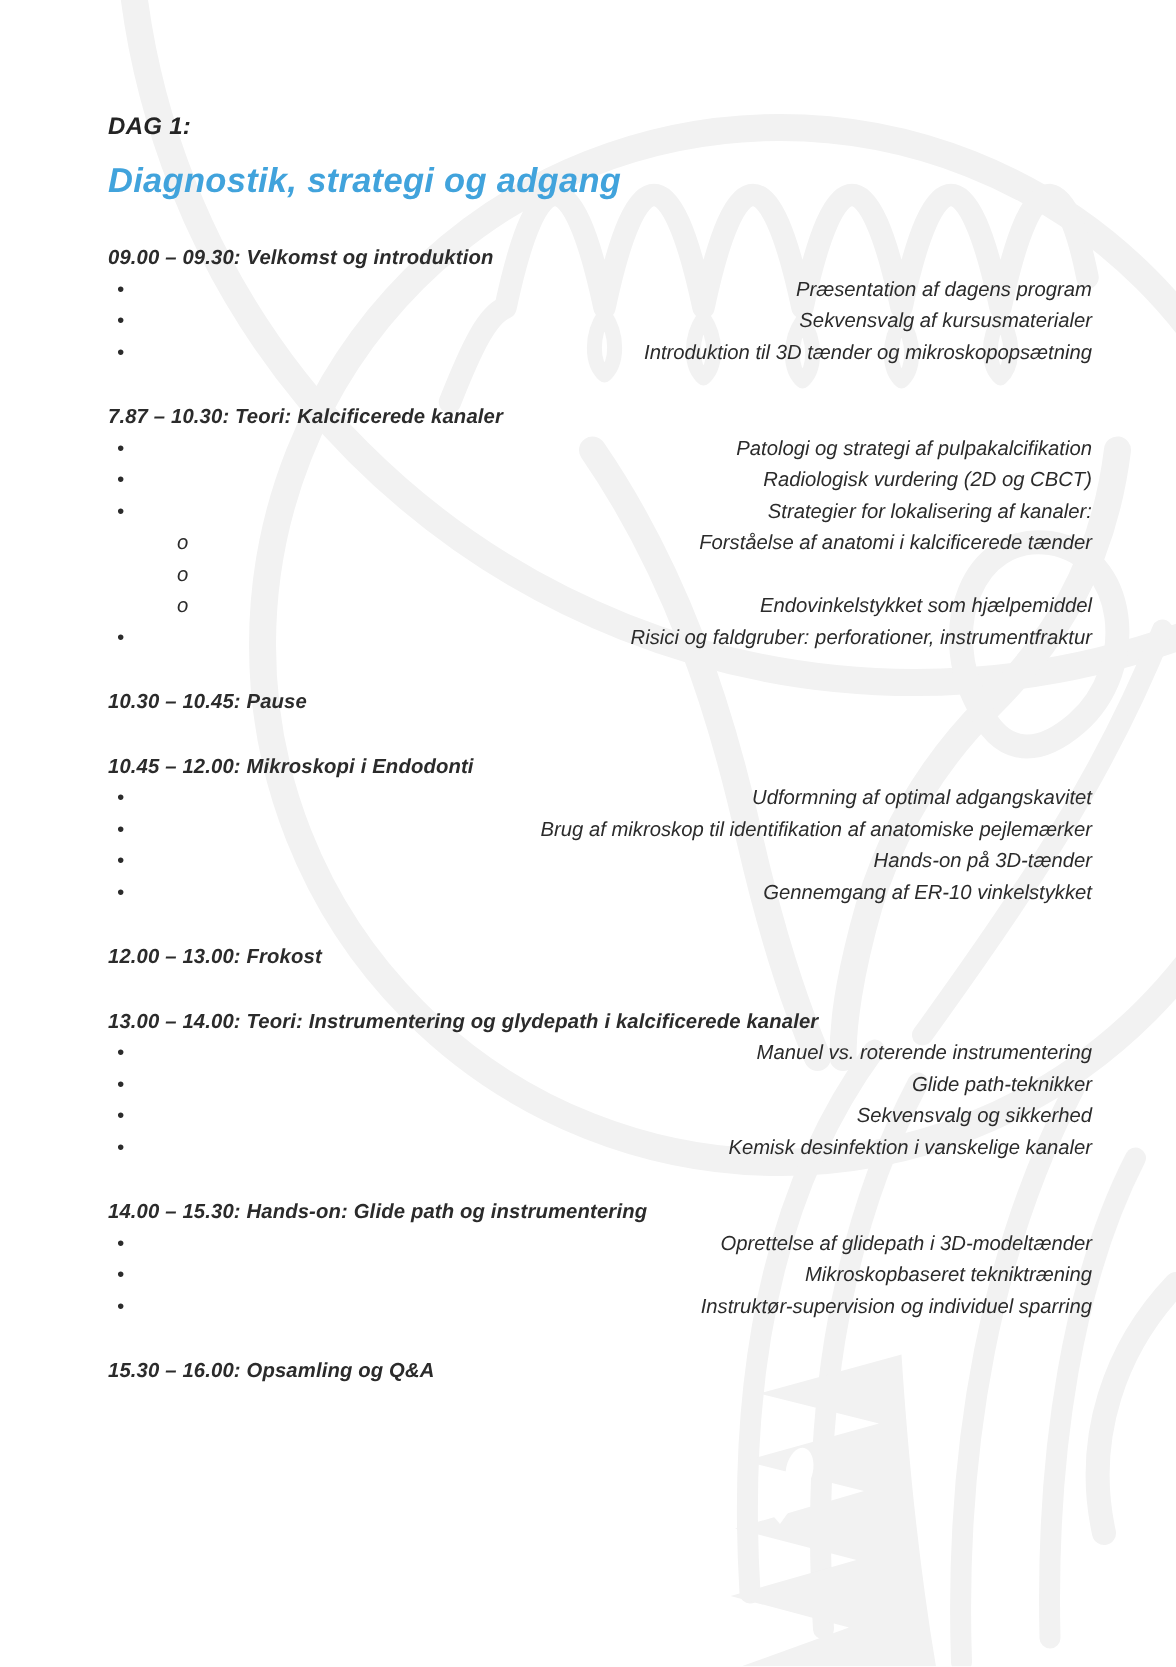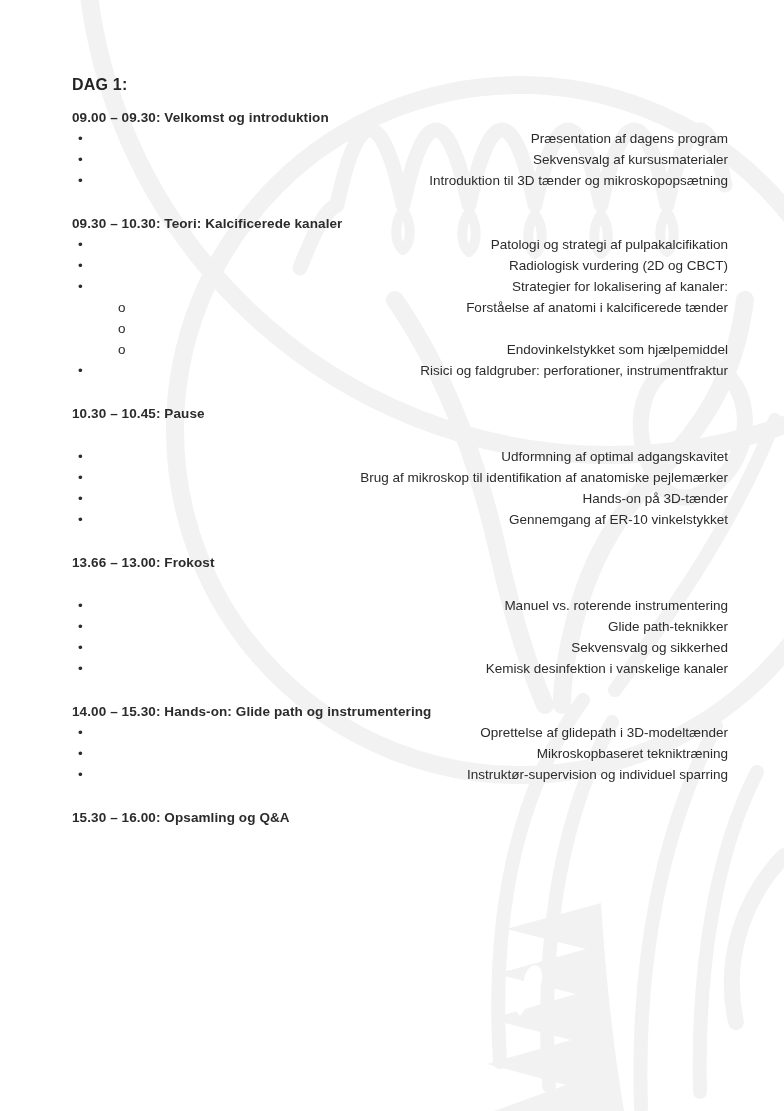--- a/index.html
+++ b/index.html
@@ -8,20 +8,21 @@
     --wm:#f2f2f2;
   }
   html,body{margin:0;padding:0;background:#fff;}
   .page{
     position:relative;
     width:784px;height:1111px;
     background:#fff;
     overflow:hidden;
     font-family:"Liberation Sans", sans-serif;
     color:var(--text);
+    font-style:italic;
   }
   .watermark{position:absolute;top:0;left:0;z-index:0;pointer-events:none;}
   .wm-stroke{stroke:var(--wm);fill:none;stroke-linecap:round;stroke-linejoin:round;}
   .wm-fill{fill:var(--wm);stroke:none;}
   .content{position:absolute;inset:0;z-index:1;padding:76px 56px 0 72px;box-sizing:border-box;}
   .day-label{font-size:16px;font-weight:700;color:#242424;margin:0 0 13px 0;letter-spacing:.2px;}
   .page-title{font-size:23px;font-weight:700;color:var(--accent);margin:0 0 27px 0;letter-spacing:.2px;}
   .agenda-section{margin:12px 0 22px 0;}
   .section-heading{font-size:13.5px;font-weight:700;margin:0;line-height:21px;letter-spacing:.1px;}
   ul.items{list-style:none;margin:0;padding:0;}
@@ -68,41 +69,42 @@
 
     <path class="wm-fill" d="M 601 903 L 506 929 L 586 949 L 496 974 L 576 994 L 490 1019 L 571 1040
          L 487 1064 L 566 1085 L 494 1111 L 624 1111 C 612 1040 605 965 601 903 Z"></path>
     <ellipse cx="533" cy="980" rx="9" ry="15" fill="#ffffff" transform="rotate(12 533 980)"></ellipse>
     <path d="M 508 1002 l 12 -14 l 10 14 l -10 14 z" fill="#ffffff"></path>
   </svg>
 
   <div class="content">
 
     <div class="day-label">DAG 1:</div>
+    <h1 class="page-title">Diagnostik, strategi og adgang</h1>
 
     <section class="agenda-section">
       <h2 class="section-heading">09.00 – 09.30: Velkomst og introduktion</h2>
       <ul class="items">
         <li class="item b1">
           <span class="marker">•</span>
           <span class="item-text">Præsentation af dagens program</span>
         </li>
         <li class="item b1">
           <span class="marker">•</span>
           <span class="item-text">Sekvensvalg af kursusmaterialer</span>
         </li>
         <li class="item b1">
           <span class="marker">•</span>
           <span class="item-text">Introduktion til 3D tænder og mikroskopopsætning</span>
         </li>
       </ul>
     </section>
 
     <section class="agenda-section">
-      <h2 class="section-heading">09.30 – 10.30: Teori: Kalcificerede kanaler</h2>
+      <h2 class="section-heading">7.87 – 10.30: Teori: Kalcificerede kanaler</h2>
       <ul class="items">
         <li class="item b1">
           <span class="marker">•</span>
           <span class="item-text">Patologi og strategi af pulpakalcifikation</span>
         </li>
         <li class="item b1">
           <span class="marker">•</span>
           <span class="item-text">Radiologisk vurdering (2D og CBCT)</span>
         </li>
         <li class="item b1">
@@ -125,20 +127,21 @@
           <span class="item-text">Risici og faldgruber: perforationer, instrumentfraktur</span>
         </li>
       </ul>
     </section>
 
     <section class="agenda-section">
       <h2 class="section-heading">10.30 – 10.45: Pause</h2>
     </section>
 
     <section class="agenda-section">
+      <h2 class="section-heading">10.45 – 12.00: Mikroskopi i Endodonti</h2>
       <ul class="items">
         <li class="item b1">
           <span class="marker">•</span>
           <span class="item-text">Udformning af optimal adgangskavitet</span>
         </li>
         <li class="item b1">
           <span class="marker">•</span>
           <span class="item-text">Brug af mikroskop til identifikation af anatomiske pejlemærker</span>
         </li>
         <li class="item b1">
@@ -146,24 +149,25 @@
           <span class="item-text">Hands-on på 3D-tænder</span>
         </li>
         <li class="item b1">
           <span class="marker">•</span>
           <span class="item-text">Gennemgang af ER-10 vinkelstykket</span>
         </li>
       </ul>
     </section>
 
     <section class="agenda-section">
-      <h2 class="section-heading">13.66 – 13.00: Frokost</h2>
-    </section>
-
-    <section class="agenda-section">
+      <h2 class="section-heading">12.00 – 13.00: Frokost</h2>
+    </section>
+
+    <section class="agenda-section">
+      <h2 class="section-heading">13.00 – 14.00: Teori: Instrumentering og glydepath i kalcificerede kanaler</h2>
       <ul class="items">
         <li class="item b1">
           <span class="marker">•</span>
           <span class="item-text">Manuel vs. roterende instrumentering</span>
         </li>
         <li class="item b1">
           <span class="marker">•</span>
           <span class="item-text">Glide path-teknikker</span>
         </li>
         <li class="item b1">

